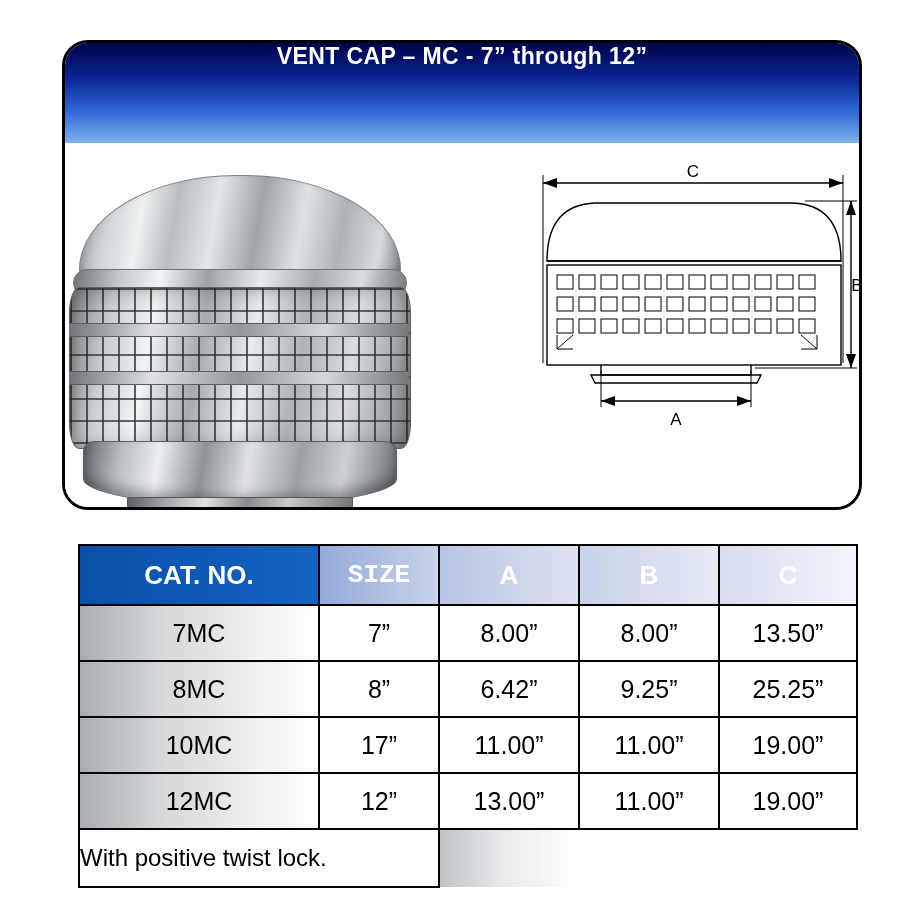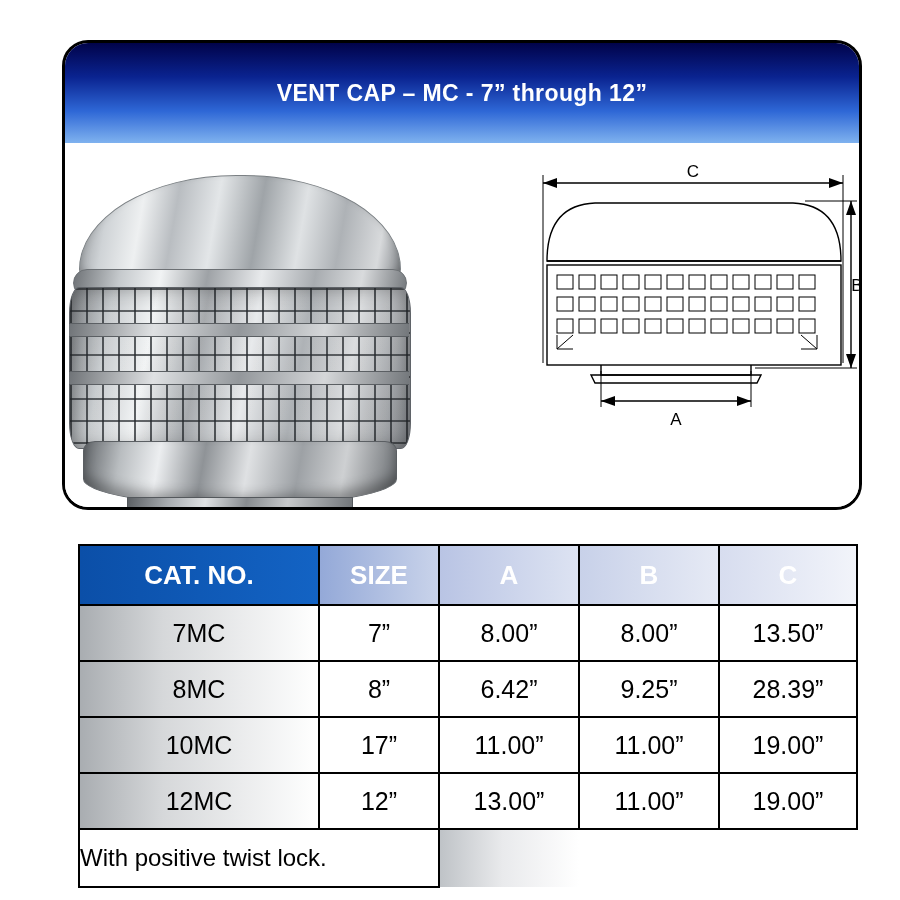--- a/index.html
+++ b/index.html
@@ -29,21 +29,20 @@
     overflow: hidden;
   }
   #title-bar {
     position: absolute;
     left: 0;
     top: 0;
     width: 100%;
     height: 100px;
     background: linear-gradient(to bottom, #01034a 0%, #0a2390 34%, #2e67d6 68%, #7fb2ef 100%);
     display: flex;
-    align-items: center;
     justify-content: center;
   }
   #title-text {
     color: #ffffff;
     font-size: 23px;
     font-weight: bold;
     letter-spacing: 0.4px;
     text-align: center;
   }
   #panel-body {
@@ -168,21 +167,21 @@
     height: 54px;
     padding: 0;
   }
   #spec-table thead th {
     font-weight: bold;
     font-size: 26px;
     height: 58px;
     color: #ffffff;
   }
   th.h-cat  { width: 238px; background: linear-gradient(to right,#0b4fa8,#1363c4); }
-  th.h-size { width: 118px; background: linear-gradient(to right,#94a9d8,#c9d3ea); color:#0b1a3a; }
+  th.h-size { width: 118px; background: linear-gradient(to right,#94a9d8,#c9d3ea); color:#0b1a3a;font-family:Liberation Mono, monospace; }
   th.h-a    { width: 138px; background: linear-gradient(to right,#b9c4e4,#dde3f2); color:#0b1a3a; }
   th.h-b    { width: 138px; background: linear-gradient(to right,#c8d1e9,#e6eaf5); color:#0b1a3a; }
   th.h-c    { width: 136px; background: linear-gradient(to right,#d7ddef,#f2f4fa); color:#0b1a3a; }
 
   td.c-cat {
     background: linear-gradient(to right,#a9adb1 0%, #d6d8da 35%, #ffffff 100%);
     font-size: 26px;
   }
   td.c-val { background: #ffffff; }
 
@@ -330,21 +329,21 @@
       <td class="c-val">7”</td>
       <td class="c-val">8.00”</td>
       <td class="c-val">8.00”</td>
       <td class="c-val">13.50”</td>
     </tr>
     <tr>
       <td class="c-cat">8MC</td>
       <td class="c-val">8”</td>
       <td class="c-val">6.42”</td>
       <td class="c-val">9.25”</td>
-      <td class="c-val">28.39”</td>
+      <td class="c-val">25.25”</td>
     </tr>
     <tr>
       <td class="c-cat">10MC</td>
       <td class="c-val">17”</td>
       <td class="c-val">11.00”</td>
       <td class="c-val">11.00”</td>
       <td class="c-val">19.00”</td>
     </tr>
     <tr>
       <td class="c-cat">12MC</td>

